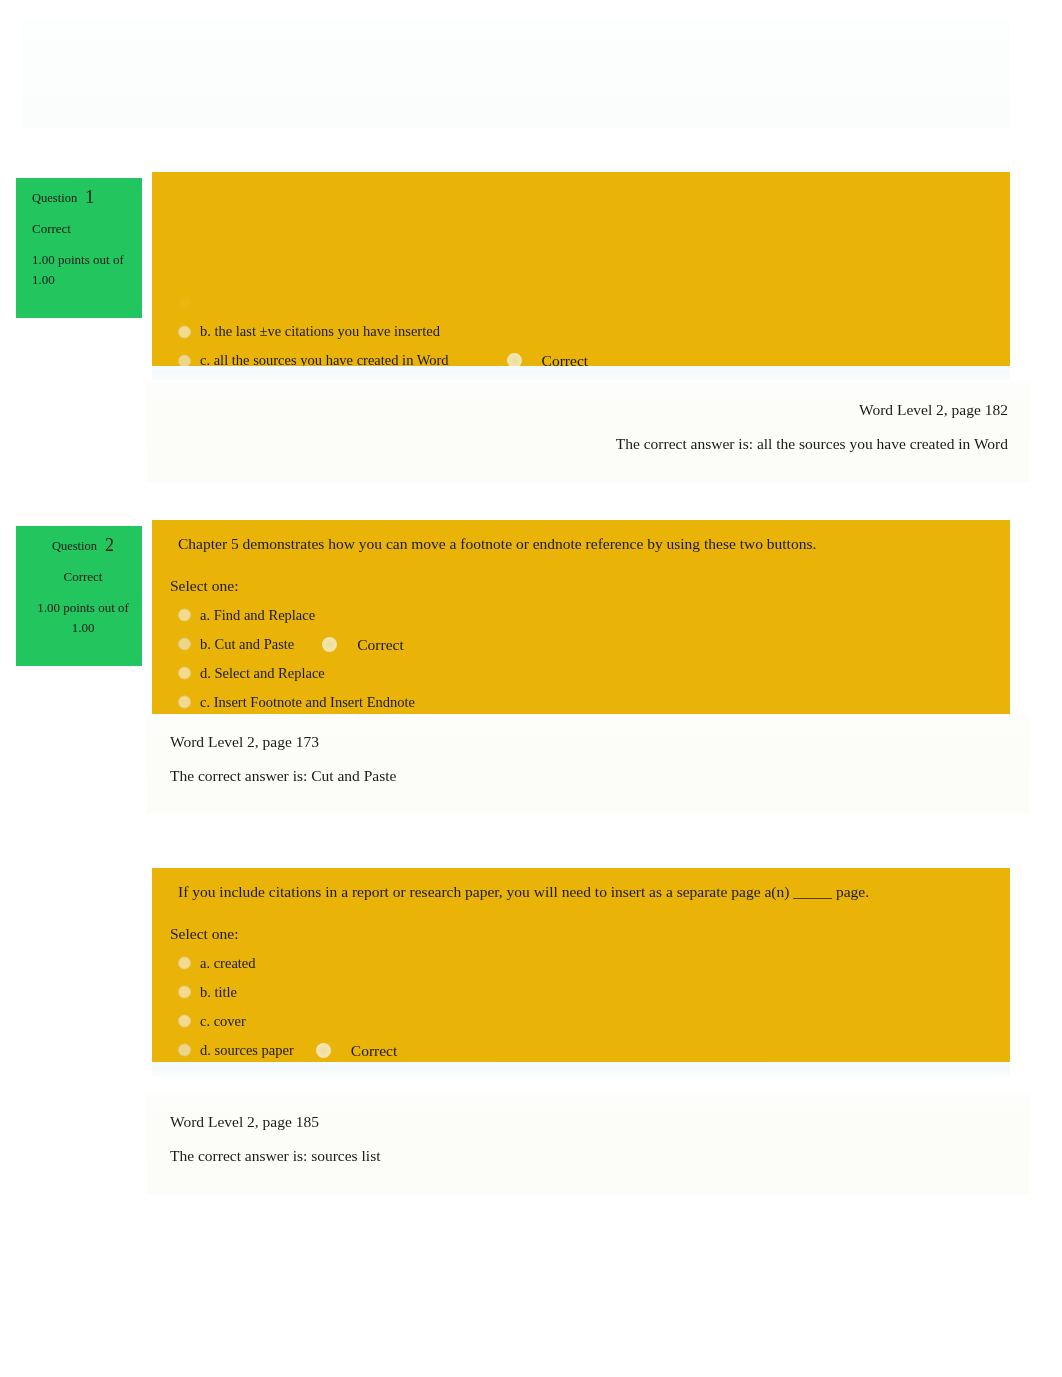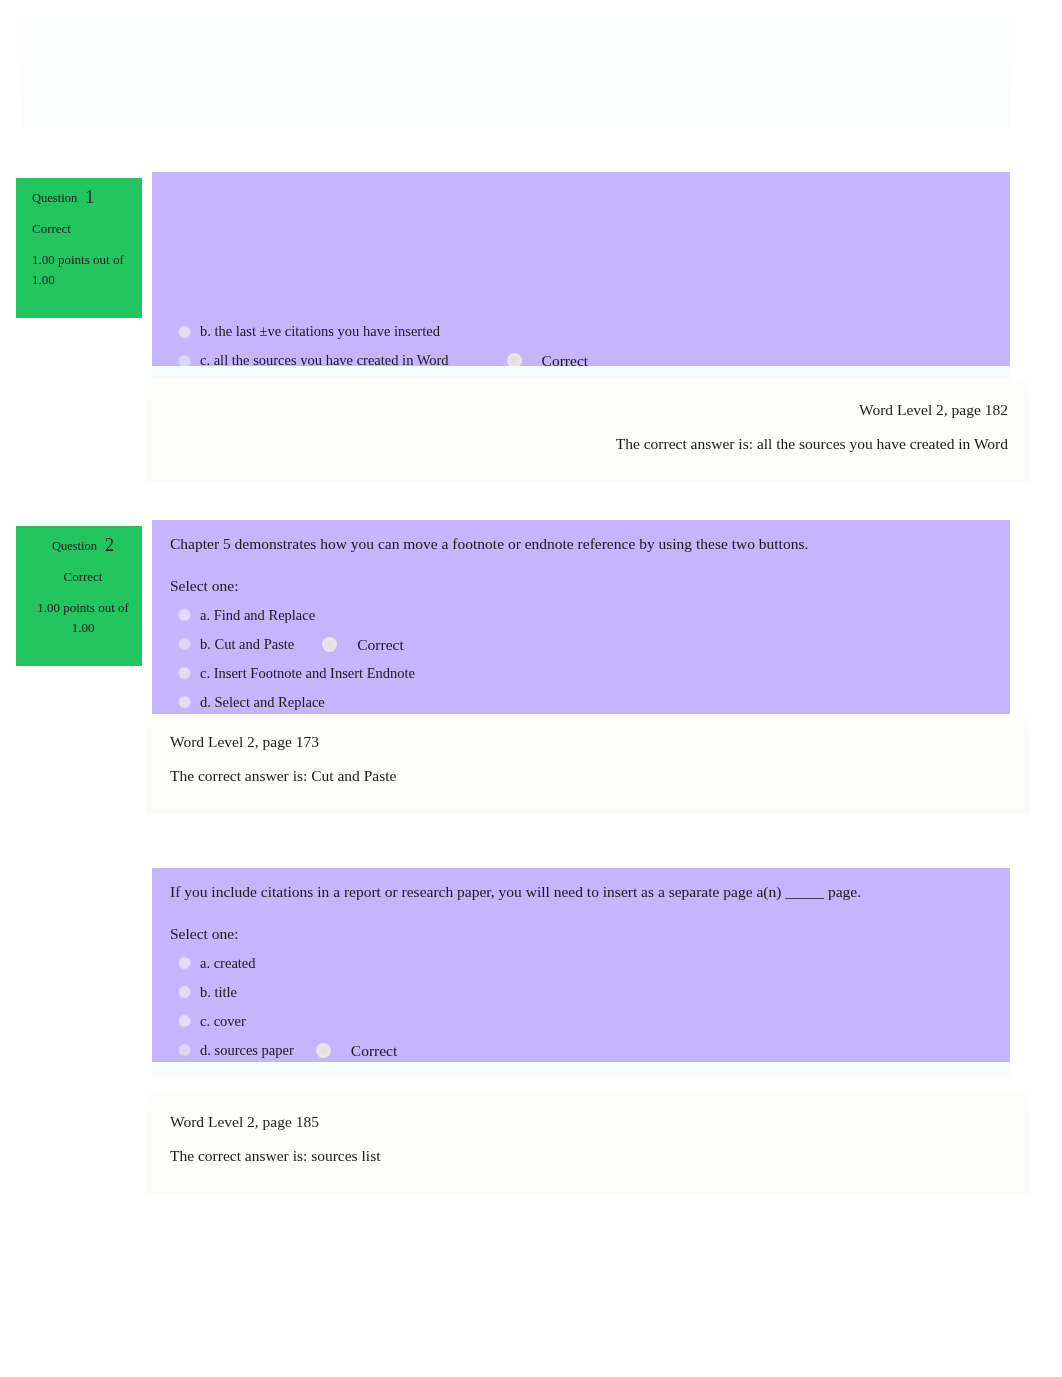--- a/index.html
+++ b/index.html
@@ -75,29 +75,29 @@
   }
   .qinfo .qgrade {
     font-size: 13px;
     line-height: 1.5;
   }
 
   .qbody {
     position: absolute;
     left: 152px;
     width: 858px;
-    background: #c4b5fd;
+    background: #eab308;
     box-sizing: border-box;
     padding: 14px 20px 16px 18px;
   }
 
   .qtext {
     font-size: 15.5px;
     line-height: 1.35;
-    margin: 0 0 22px 0;
+    margin: 0 0 22px 8px;
   }
   .qtext-faded { opacity: 0; }
 
   .select-one {
     font-size: 15.5px;
     margin: 0 0 6px 0;
   }
 
   .answers {
     margin: 0;
@@ -254,25 +254,25 @@
         <li class="answer">
           <span class="radio checked"></span>
           <span class="answer-label">b. Cut and Paste</span>
           <span class="feedback-inline" style="margin-left:28px;">
             <span class="tick"></span>
             <span class="ftext">Correct</span>
           </span>
         </li>
         <li class="answer">
           <span class="radio"></span>
+          <span class="answer-label">d. Select and Replace</span>
+        </li>
+        <li class="answer">
+          <span class="radio"></span>
           <span class="answer-label">c. Insert Footnote and Insert Endnote</span>
-        </li>
-        <li class="answer">
-          <span class="radio"></span>
-          <span class="answer-label">d. Select and Replace</span>
         </li>
       </ul>
     </div>
 
     <div class="band" style="top:196px;"></div>
 
     <div class="qfeedback" style="top:196px;height:100px;">
       <p>Word Level 2, page 173</p>
       <p>The correct answer is: Cut and Paste</p>
     </div>

